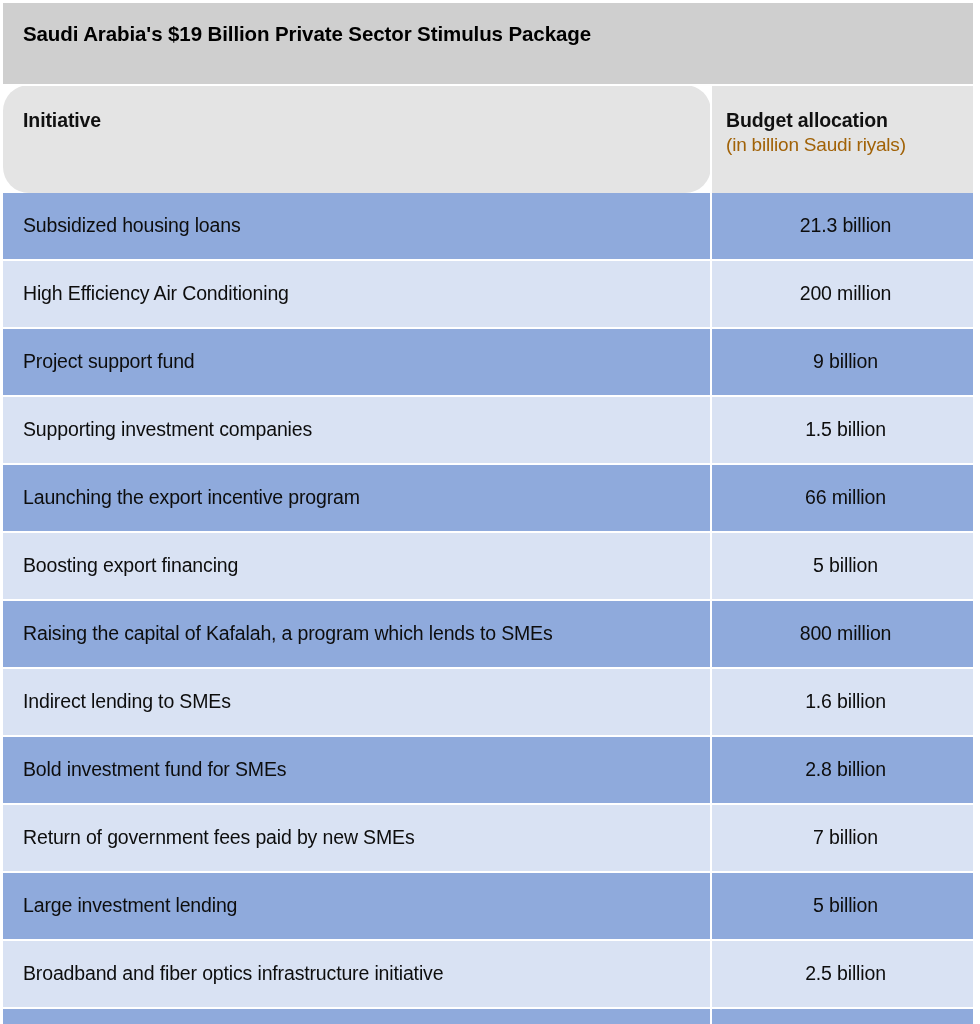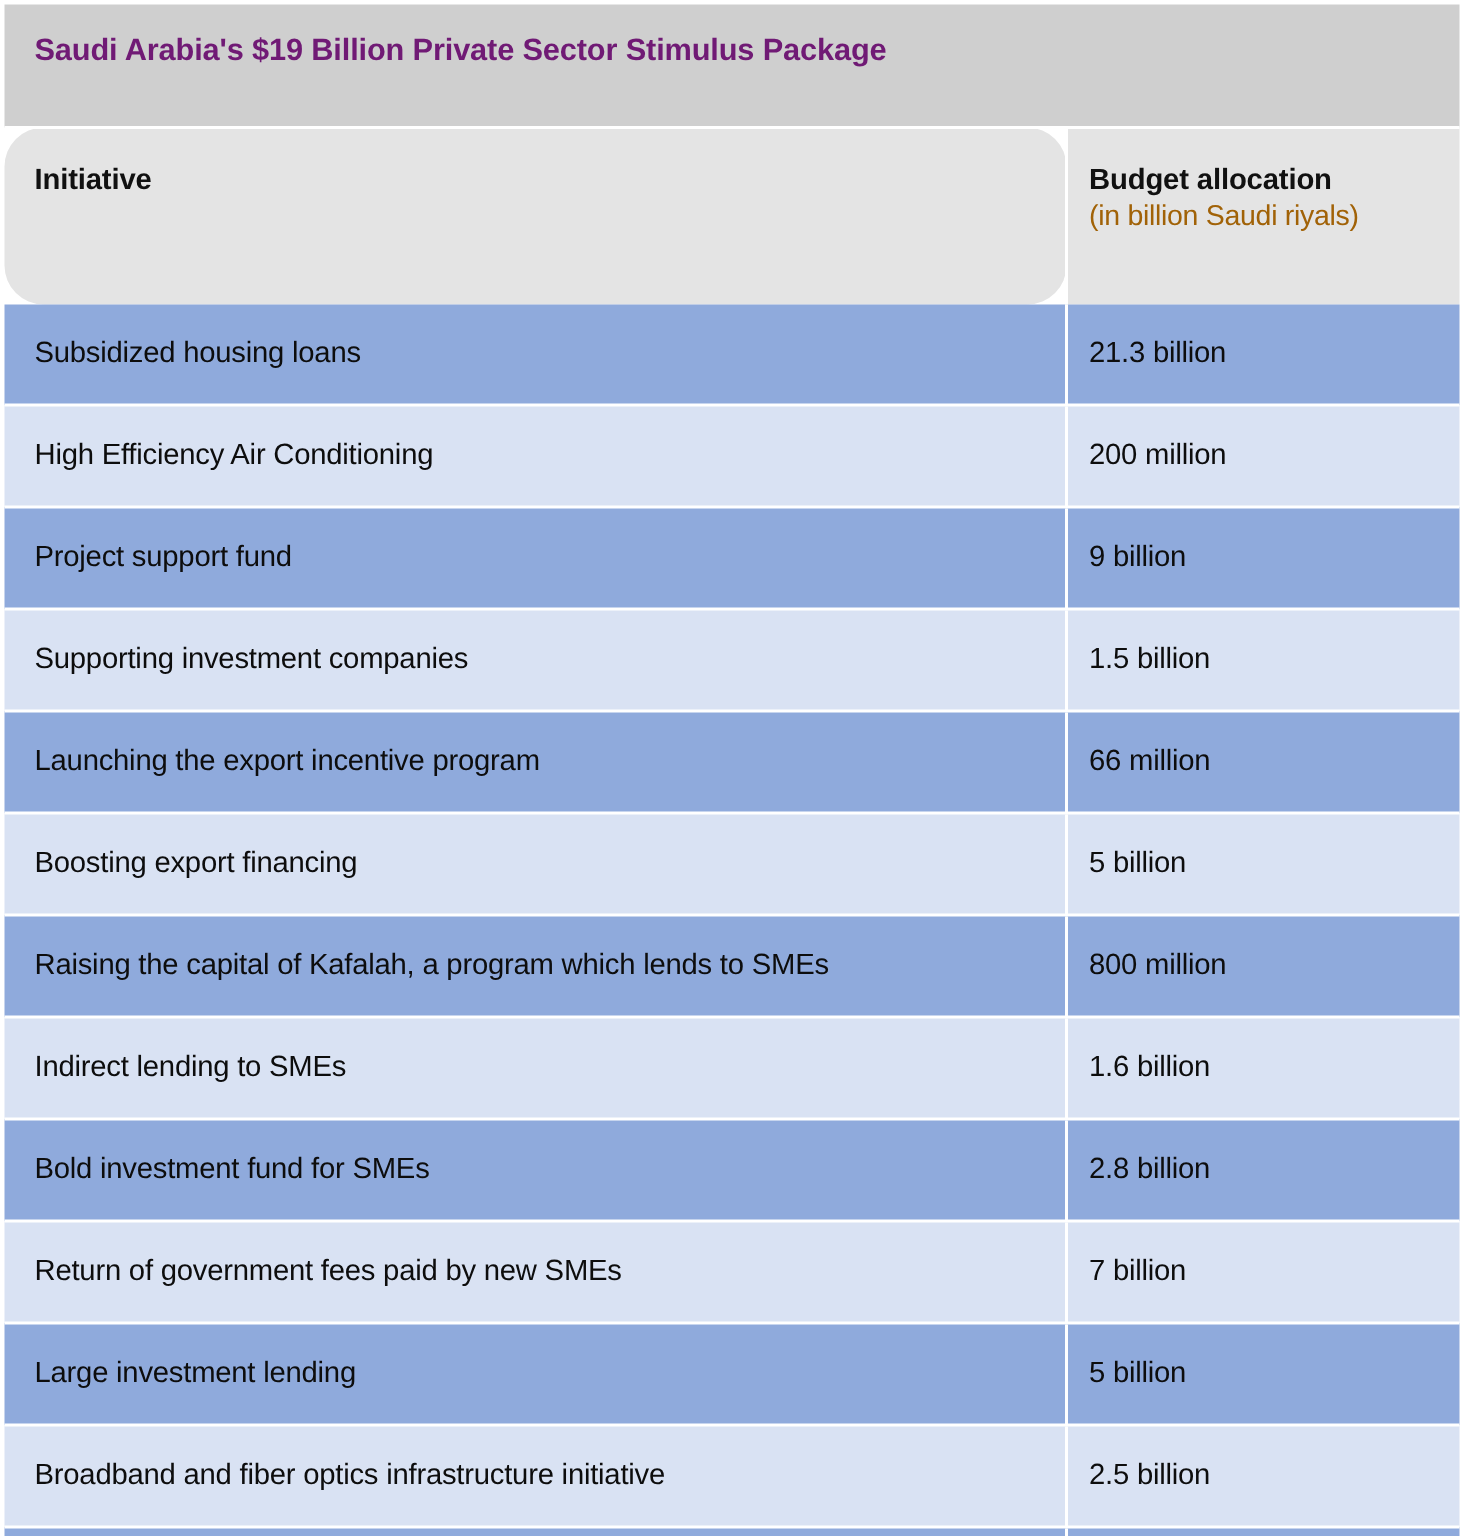--- a/index.html
+++ b/index.html
@@ -36,34 +36,34 @@
     background: #cfcfcf;
     height: 81px;
     padding: 0 0 0 20px;
     vertical-align: top;
   }
   .title-text {
     display: block;
     padding-top: 20px;
     font-size: 20.5px;
     font-weight: bold;
-    color: #701a75;
+    color: #000000;
     letter-spacing: -0.1px;
     line-height: 1.1;
   }
 
   
   .head-row td {
     background: #e4e4e4;
     height: 85px;
     vertical-align: top;
     padding: 0;
   }
   .head-row td.col-initiative {
-    padding: 22px 0 10px 20px;
+    padding: 22px 0 0 20px;
     border-radius: 26px;
   }
   .head-row td.col-budget {
     padding: 22px 0 0 14px;
     border-left: 2px solid #ffffff;
   }
   .head-label {
     display: block;
     font-size: 19.5px;
     font-weight: bold;
@@ -90,20 +90,21 @@
     letter-spacing: -0.15px;
     line-height: 1.2;
   }
   .data-row td.cell-initiative {
     padding: 0 20px 0 20px;
     margin-left: 18px;
   }
   .data-row td.cell-budget {
     padding: 0 8px 0 14px;
     border-left: 2px solid #ffffff;
+    text-align: center;
   }
   .data-row.shade-dark td {
     background: #8faadc;
   }
   .data-row.shade-light td {
     background: #d9e2f3;
   }
   
   .data-row + .data-row td {
     border-top: 2px solid #ffffff;

